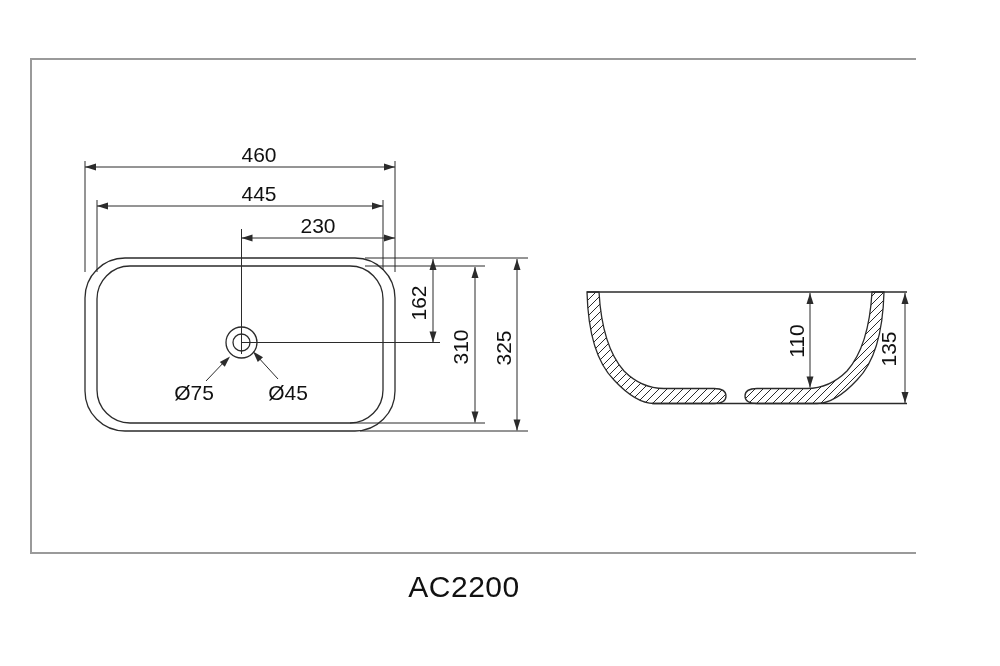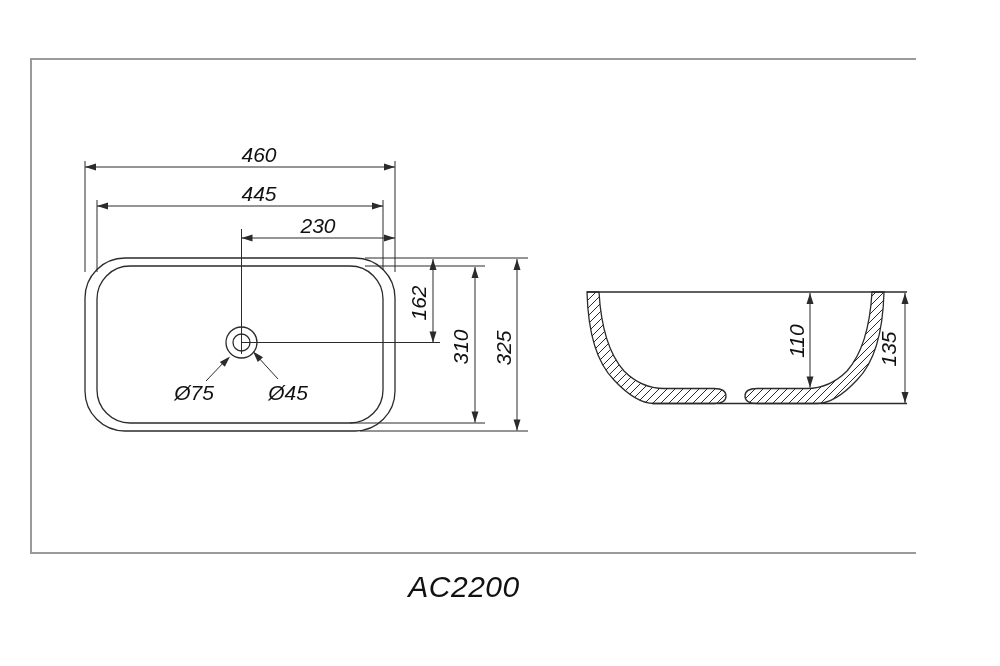--- a/index.html
+++ b/index.html
@@ -3,21 +3,21 @@
 <meta charset="utf-8">
 <style>
   :root{
     --line:#2b2b2b;
     --frame:#9a9a9a;
     --text:#111111;
     --bg:#ffffff;
   }
   html,body{margin:0;padding:0;background:var(--bg);}
   .stage{position:relative;width:916px;height:666px;background:var(--bg);overflow:hidden;
-         font-family:"Liberation Sans", sans-serif;font-style:italic;}
+         font-family:"Liberation Sans", sans-serif;}
   svg{display:block;}
   svg text{font-family:"Liberation Sans", sans-serif;fill:var(--text);}
   .dim-text{font-size:21px;}
   .model-text{font-size:30px;letter-spacing:0.5px;}
   .geo{stroke:var(--line);stroke-width:1.3;fill:none;}
   .thin{stroke:var(--line);stroke-width:1;fill:none;}
   .dim{stroke:var(--line);stroke-width:1;fill:none;}
   .arr{fill:var(--line);stroke:none;}
   .frame{stroke:var(--frame);stroke-width:2;fill:none;}
   .hatched{fill:url(#hatch);stroke:var(--line);stroke-width:1.3;}

